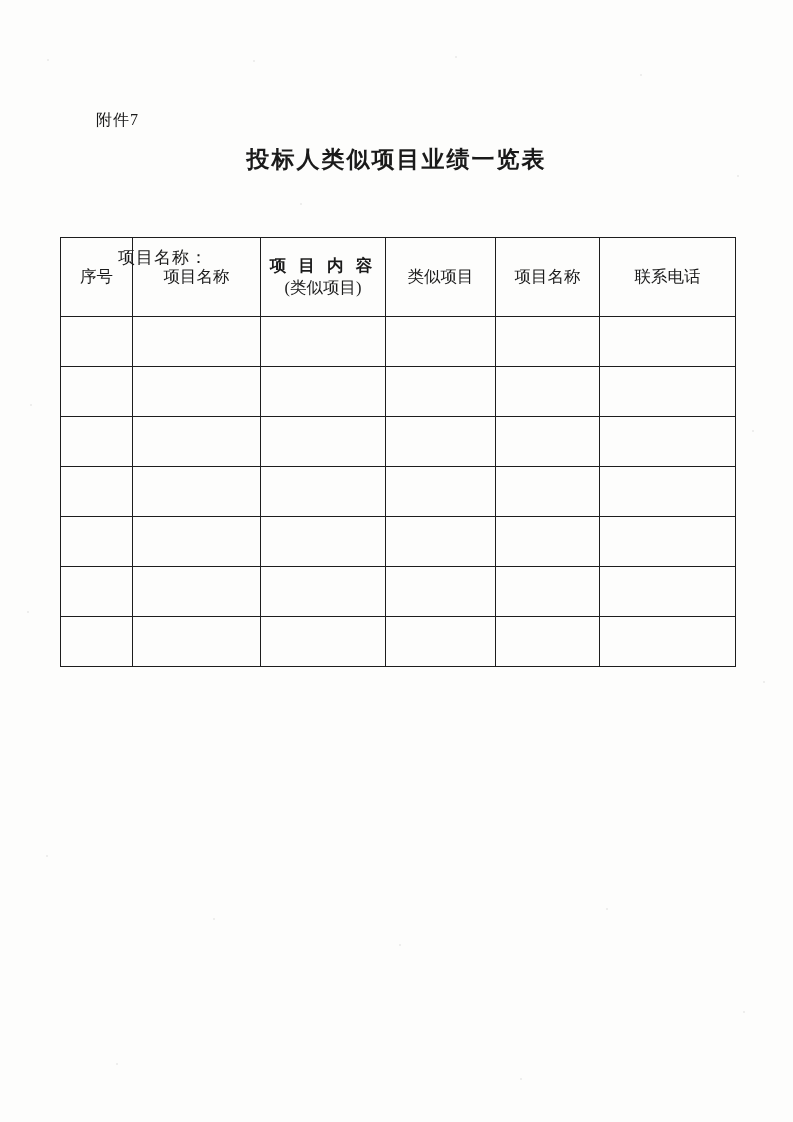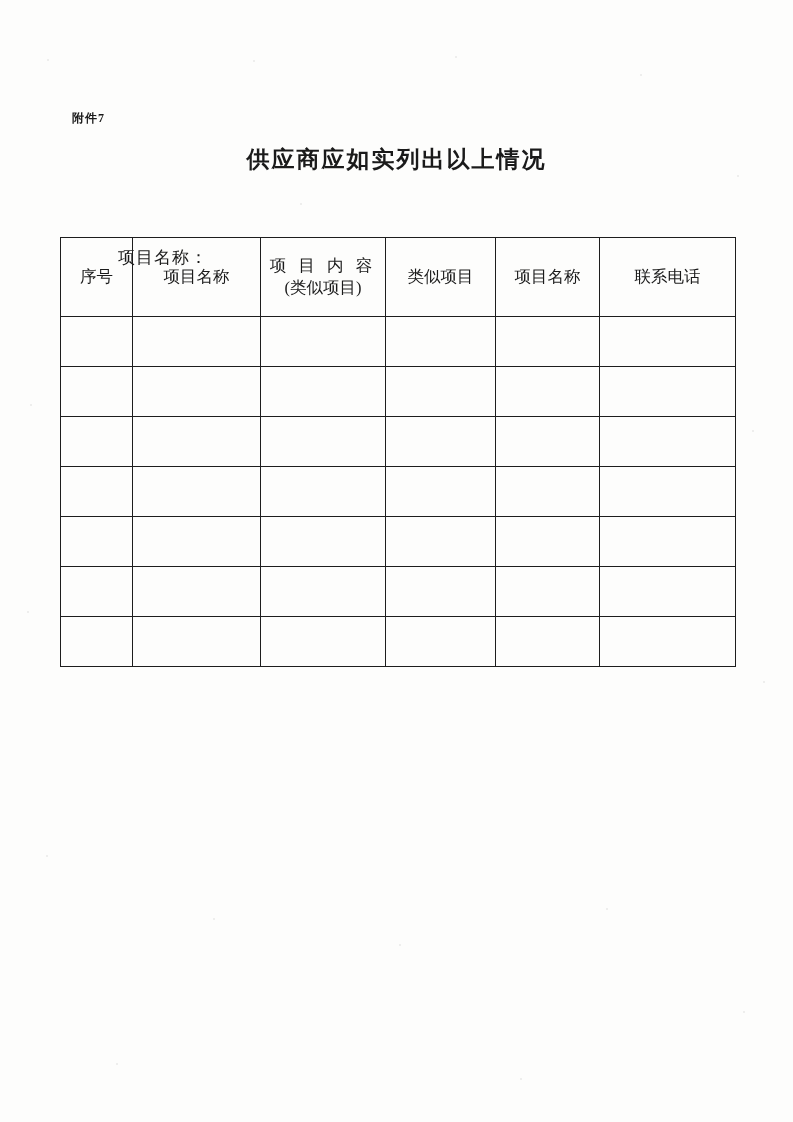--- a/index.html
+++ b/index.html
@@ -24,24 +24,24 @@
   .speck {
     position: absolute;
     background: #d8d8d8;
     border-radius: 50%;
     width: 2px;
     height: 2px;
     opacity: .55;
   }
   .attachment-label {
     position: absolute;
-    left: 72px;
+    left: 96px;
     top: 110px;
-    font-size: 12px;
-    font-weight: bold;
+    font-size: 16px;
+    font-weight: normal;
     letter-spacing: 1px;
     font-family: "Liberation Serif", "DejaVu Serif", serif;
   }
   .doc-title {
     position: absolute;
     left: 0;
     right: 0;
     top: 144px;
     text-align: center;
     font-size: 23px;
@@ -82,20 +82,21 @@
   }
   .col-seq    { width: 72px; }
   .col-name   { width: 128px; }
   .col-content{ width: 125px; }
   .col-amount { width: 110px; }
   .col-date   { width: 104px; }
   .col-phone  { width: 136px; }
   .hdr-two-line .l1 {
     display: block;
     letter-spacing: 4px;
+    font-weight: bold;
   }
   .hdr-two-line .l2 {
     display: block;
     letter-spacing: 0px;
   }
   .notes {
     position: absolute;
     left: 88px;
     top: 705px;
     width: 615px;
@@ -124,21 +125,21 @@
   <span class="speck" style="left:46px; top:855px;"></span>
   <span class="speck" style="left:213px; top:918px;"></span>
   <span class="speck" style="left:399px; top:944px;"></span>
   <span class="speck" style="left:606px; top:908px;"></span>
   <span class="speck" style="left:743px; top:1011px;"></span>
   <span class="speck" style="left:116px; top:1063px;"></span>
   <span class="speck" style="left:520px; top:1078px;"></span>
 
   <div class="attachment-label">附件7</div>
 
-  <div class="doc-title">供应商应如实列出以上情况</div>
+  <div class="doc-title">投标人类似项目业绩一览表</div>
 
   <div class="project-name-line">项目名称：</div>
 
   <table class="perf-table">
     <colgroup>
       <col class="col-seq">
       <col class="col-name">
       <col class="col-content">
       <col class="col-amount">
       <col class="col-date">

